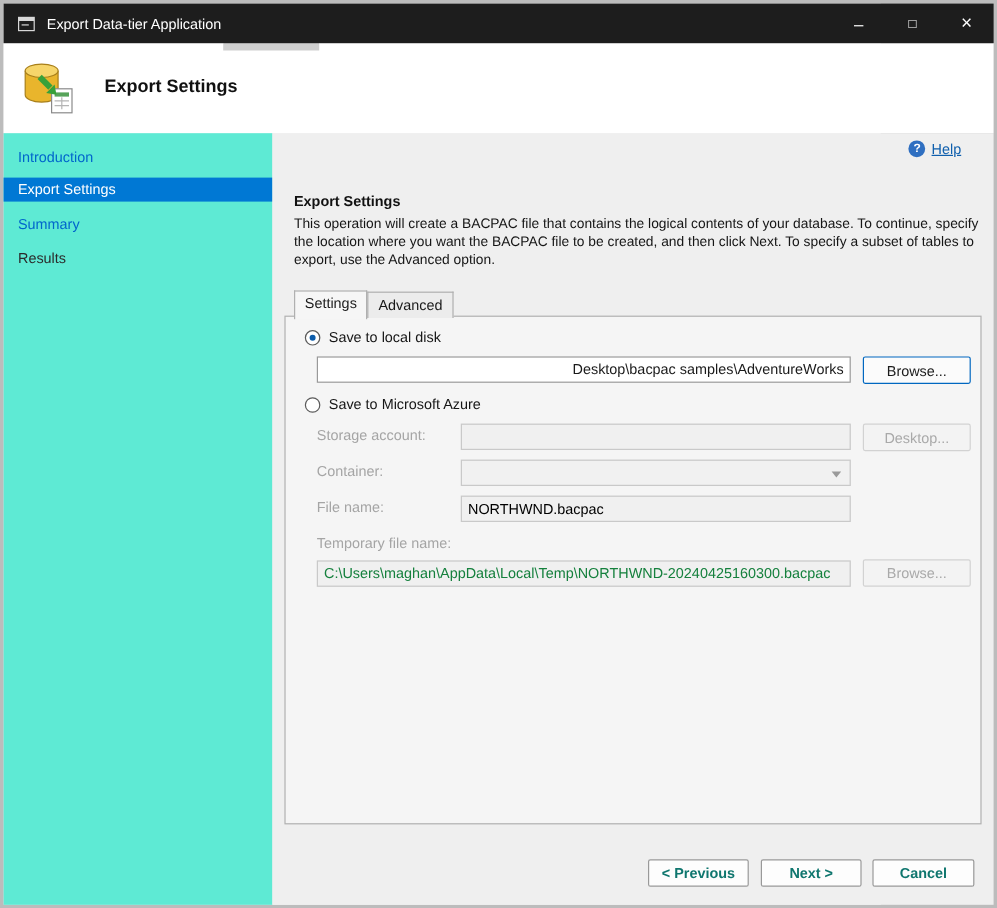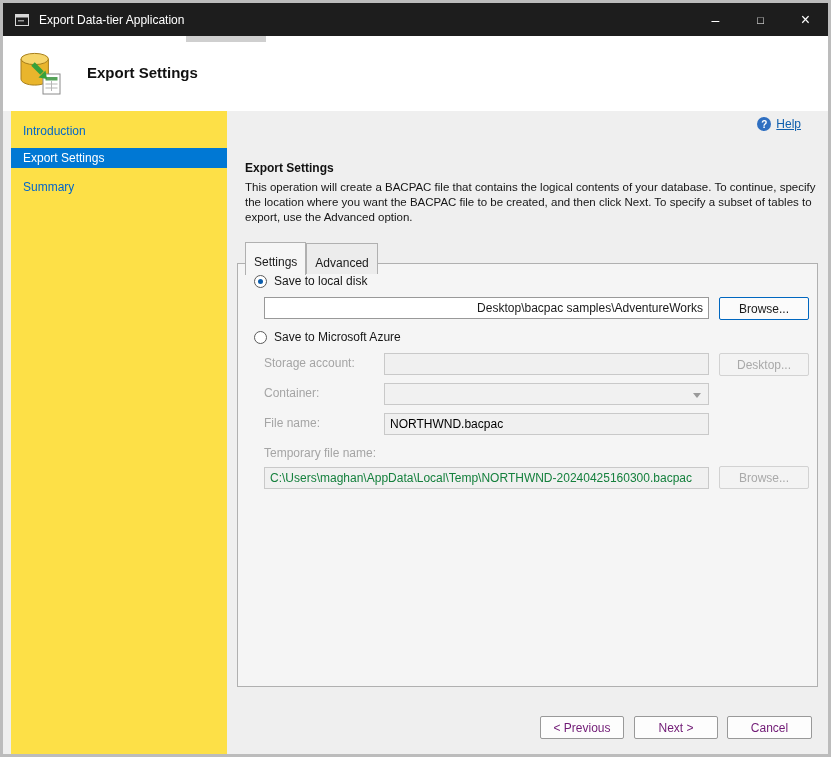--- a/index.html
+++ b/index.html
@@ -17,41 +17,41 @@
   .win-btn .glyph-max { font-size:11px; }
   .win-btn .glyph-close { font-size:16px; }
   .bg-tab { position:absolute; left:183px; top:30px; width:80px; height:9px; background:#cfcfcf; border-radius:4px 4px 0 0; z-index:4; }
 
   
   .header { position:absolute; left:0; top:33px; width:825px; height:75px; background:#ffffff; }
   .wizard-icon { position:absolute; left:13px; top:13px; }
   .page-title { position:absolute; left:84px; top:28px; font-size:15px; font-weight:bold; color:#111111; }
 
   
-  .sidebar { position:absolute; left:8px; top:108px; width:224px; height:643px; background:#fde047; }
+  .sidebar { position:absolute; left:0; top:108px; width:224px; height:643px; background:#5eead4; }
   .nav-item { position:absolute; left:0; width:224px; height:20px; line-height:20px; padding-left:12px; font-size:12px; cursor:pointer; white-space:nowrap; }
   .nav-link { color:#0066cc; }
   .nav-plain { color:#2b2b2b; }
   .nav-selected { background:#0078d4; color:#ffffff; }
   .nav-intro { top:10px; }
   .nav-export { top:37px; }
   .nav-summary { top:66px; }
   .nav-results { top:94px; }
 
   
   .main { position:absolute; left:224px; top:108px; width:601px; height:643px; background:#efefef; }
   .help-link { position:absolute; top:6px; right:27px; display:flex; align-items:center; cursor:pointer; }
   .help-icon { width:14px; height:14px; border-radius:50%; background:#2f6fc1; color:#ffffff; font-size:10px; font-weight:bold; display:flex; align-items:center; justify-content:center; margin-right:5px; }
   .help-label { font-size:12px; color:#0f5fad;text-decoration:underline; }
   .section-title { position:absolute; left:18px; top:50px; font-size:12px; font-weight:bold; color:#111111; }
   .section-desc { position:absolute; left:18px; top:69px; width:578px; font-size:11.5px; line-height:15px; color:#151515; }
 
   
   .tabs { position:absolute; left:18px; top:131px; display:flex; align-items:flex-end; z-index:2; }
-  .tab { font-size:12px; color:#1a1a1a; padding:12px 8px 4px; border:1px solid #b0b0b0; border-bottom:none; cursor:pointer; }
+  .tab { font-size:12px; color:#1a1a1a; padding:3px 8px 4px; border:1px solid #b0b0b0; border-bottom:none; cursor:pointer; }
   .tab.active { background:#f6f6f6; padding-bottom:6px; margin-bottom:-1px; }
   .tab.inactive { background:#ececec; }
   .panel { position:absolute; left:10px; top:152px; width:581px; height:424px; background:#f5f5f5; border:1px solid #b0b0b0; }
 
   .radio-row { position:absolute; display:flex; align-items:center; cursor:pointer; }
   .radio-local { left:16px; top:10px; }
   .radio-azure { left:16px; top:66px; }
   .radio { width:13px; height:13px; border-radius:50%; border:1px solid #5a5a5a; background:#ffffff; position:relative; flex:0 0 auto; }
   .radio.checked::after { content:""; position:absolute; left:3px; top:3px; width:5px; height:5px; border-radius:50%; background:#0b5cab; }
   .radio-label { font-size:12px; color:#161616; margin-left:7px; }
@@ -67,21 +67,21 @@
   .field-label { position:absolute; left:26px; font-size:12px; color:#a5a5a5; white-space:nowrap; }
   .lbl-storage { top:92px; }
   .lbl-container { top:122px; }
   .lbl-filename { top:152px; }
   .lbl-temp { top:182px; }
 
   .combo { position:absolute; left:146px; top:119px; width:325px; height:22px; background:#f1f1f1; border:1px solid #c9c9c9; }
   .combo-arrow { position:absolute; right:7px; top:9px; width:0; height:0; border-left:4px solid transparent; border-right:4px solid transparent; border-top:5px solid #9a9a9a; }
 
   .btn { position:absolute; height:23px; font-size:12px; display:flex; align-items:center; justify-content:center; border-radius:2px; cursor:pointer; }
-  .btn-enabled { background:#fdfdfd; border:1px solid #999999; color:#701a75; }
+  .btn-enabled { background:#fdfdfd; border:1px solid #999999; color:#0f766e;font-weight:bold; }
   .btn-accent { background:#fbfbfb; border:1px solid #0067c0; color:#1a1a1a; }
   .btn-disabled { background:#f3f3f3; border:1px solid #d2d2d2; color:#a9a9a9; cursor:default; }
   .btn-browse-local { left:481px; top:33px; width:90px; }
   .btn-connect { left:481px; top:89px; width:90px; }
   .btn-browse-temp { left:481px; top:202px; width:90px; }
 
   .btn-previous { left:537px; top:713px; width:84px; }
   .btn-next { left:631px; top:713px; width:84px; }
   .btn-cancel { left:724px; top:713px; width:85px; }
 </style>
@@ -127,20 +127,21 @@
         <polygon points="31,30 29.5,21.5 22.5,28.5" fill="#37a13a"></polygon>
       </svg>
     </span>
     <span class="page-title">Export Settings</span>
   </div>
 
   <div class="sidebar">
     <div class="nav-item nav-link nav-intro">Introduction</div>
     <div class="nav-item nav-selected nav-export">Export Settings</div>
     <div class="nav-item nav-link nav-summary">Summary</div>
+    <div class="nav-item nav-plain nav-results">Results</div>
   </div>
 
   <div class="main">
 
     <div class="help-link">
       <span class="help-icon">?</span>
       <span class="help-label">Help</span>
     </div>
 
     <div class="section-title">Export Settings</div>

